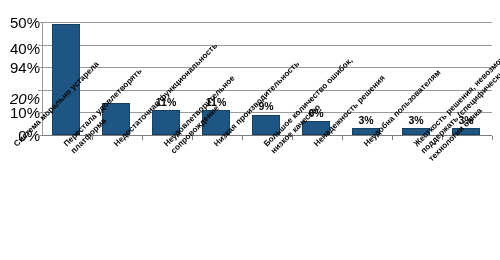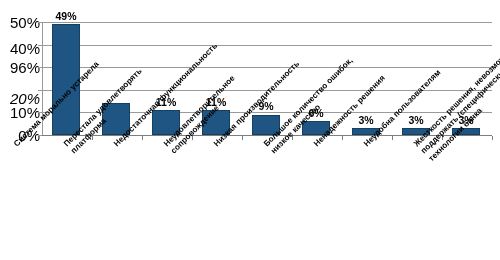--- a/index.html
+++ b/index.html
@@ -143,21 +143,21 @@
   }
 </style>
 </head>
 <body>
 
 <div id="chart-root">
 
   <div id="y-ticks">
     <div class="ytick" style="top:22px;">50%</div>
     <div class="ytick" style="top:48px;">40%</div>
-    <div class="ytick" style="top:67.2px;">96%</div>
+    <div class="ytick" style="top:67.2px;">94%</div>
     <div class="ytick" style="top:98px;font-style:italic;">20%</div>
     <div class="ytick" style="top:112.4px;">10%</div>
     <div class="ytick" style="top:135px;">0%</div>
   </div>
 
   <div class="ytickmark" style="top:22px;"></div>
   <div class="ytickmark" style="top:44.6px;"></div>
   <div class="ytickmark" style="top:67.2px;"></div>
   <div class="ytickmark" style="top:89.8px;"></div>
   <div class="ytickmark" style="top:112.4px;"></div>
@@ -165,21 +165,20 @@
 
   <div id="plot-area">
     <div class="gridline" style="top: 0px; background: rgb(154, 154, 154);"></div>
     <div class="gridline" style="top: 22.6px; background: rgb(154, 154, 154);"></div>
     <div class="gridline" style="top: 45.2px; background: rgb(154, 154, 154);"></div>
     <div class="gridline" style="top: 67.8px; background: rgb(154, 154, 154);"></div>
     <div class="gridline" style="top: 90.4px; background: rgb(154, 154, 154);"></div>
 
     <div class="bar-slot" style="left:0px;">
       <div class="bar" style="height: 110.74px; background: rgb(31, 85, 130); border-color: rgb(21, 64, 95);"></div>
-      <div class="bar-value" style="bottom: 113.74px;">49%</div>
     </div>
     <div class="bar-slot" style="left:50px;">
       <div class="bar" style="height: 31.64px; background: rgb(31, 85, 130); border-color: rgb(21, 64, 95);"></div>
     </div>
     <div class="bar-slot" style="left:100px;">
       <div class="bar" style="height: 24.86px; background: rgb(31, 85, 130); border-color: rgb(21, 64, 95);"></div>
       <div class="bar-value" style="bottom: 27.86px;">11%</div>
     </div>
     <div class="bar-slot" style="left:150px;">
       <div class="bar" style="height: 24.86px; background: rgb(31, 85, 130); border-color: rgb(21, 64, 95);"></div>

